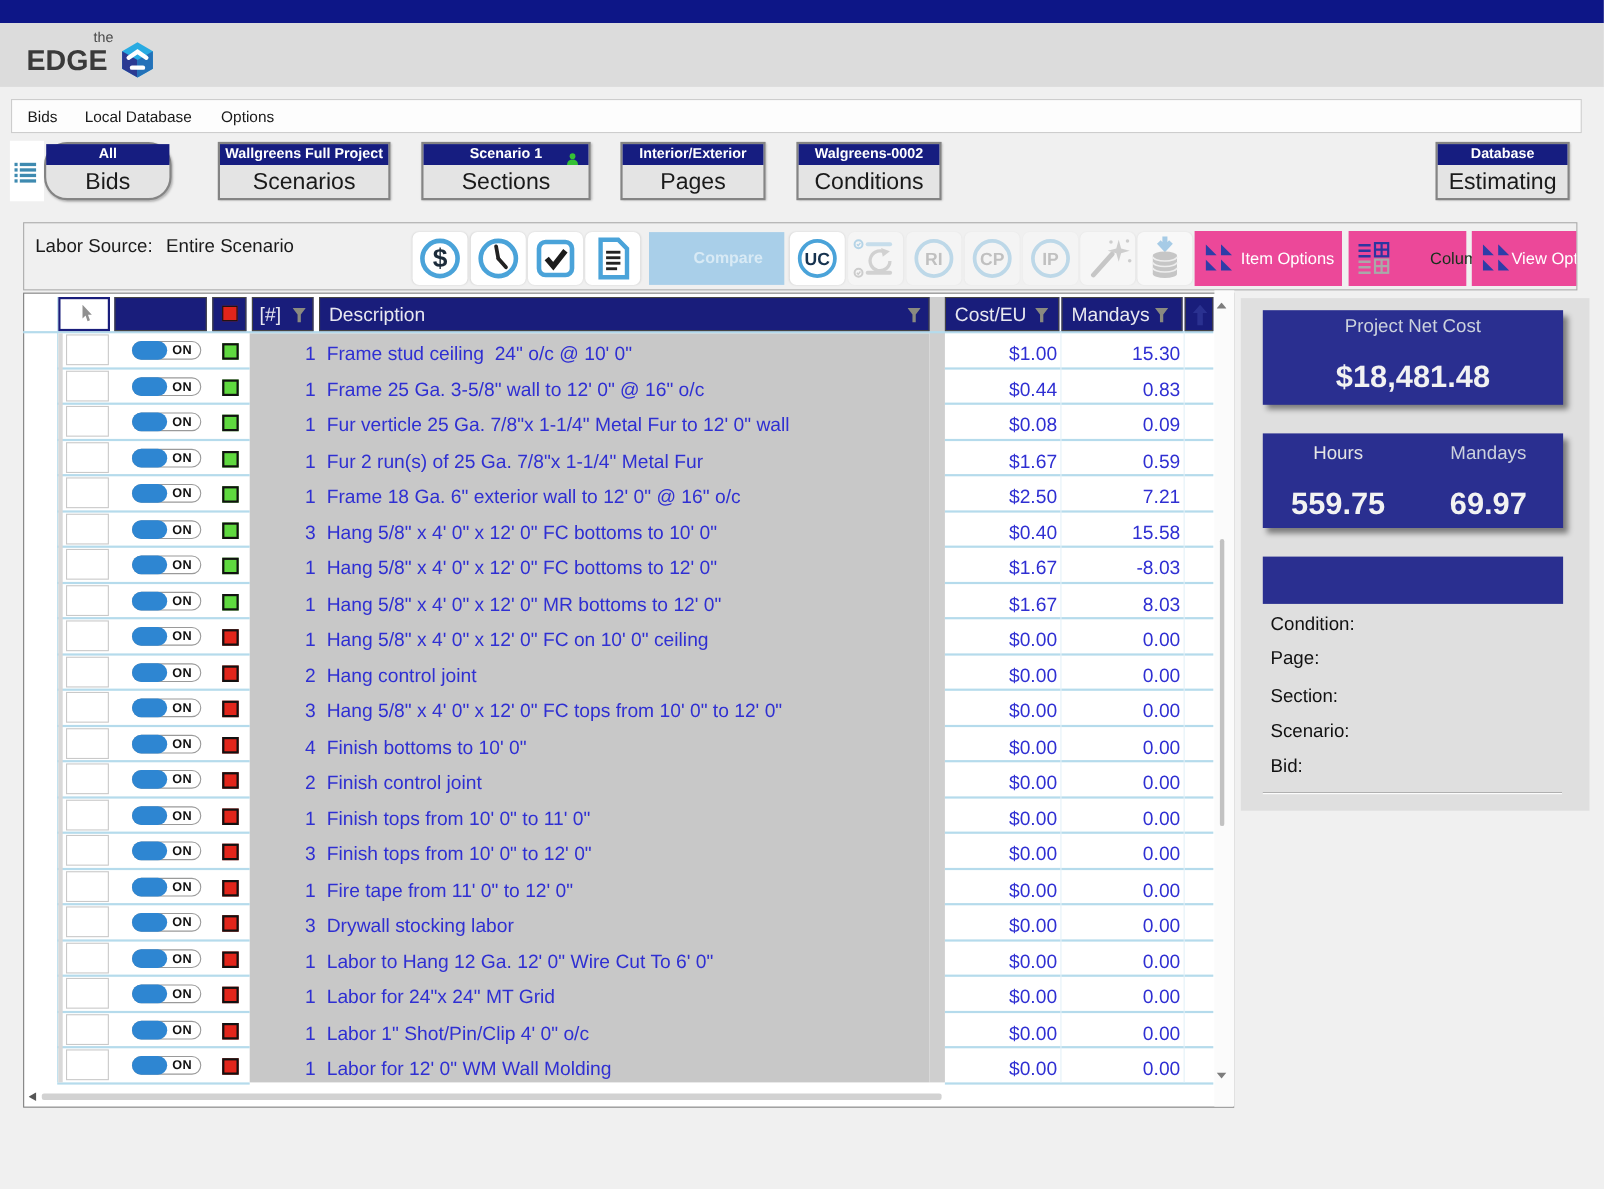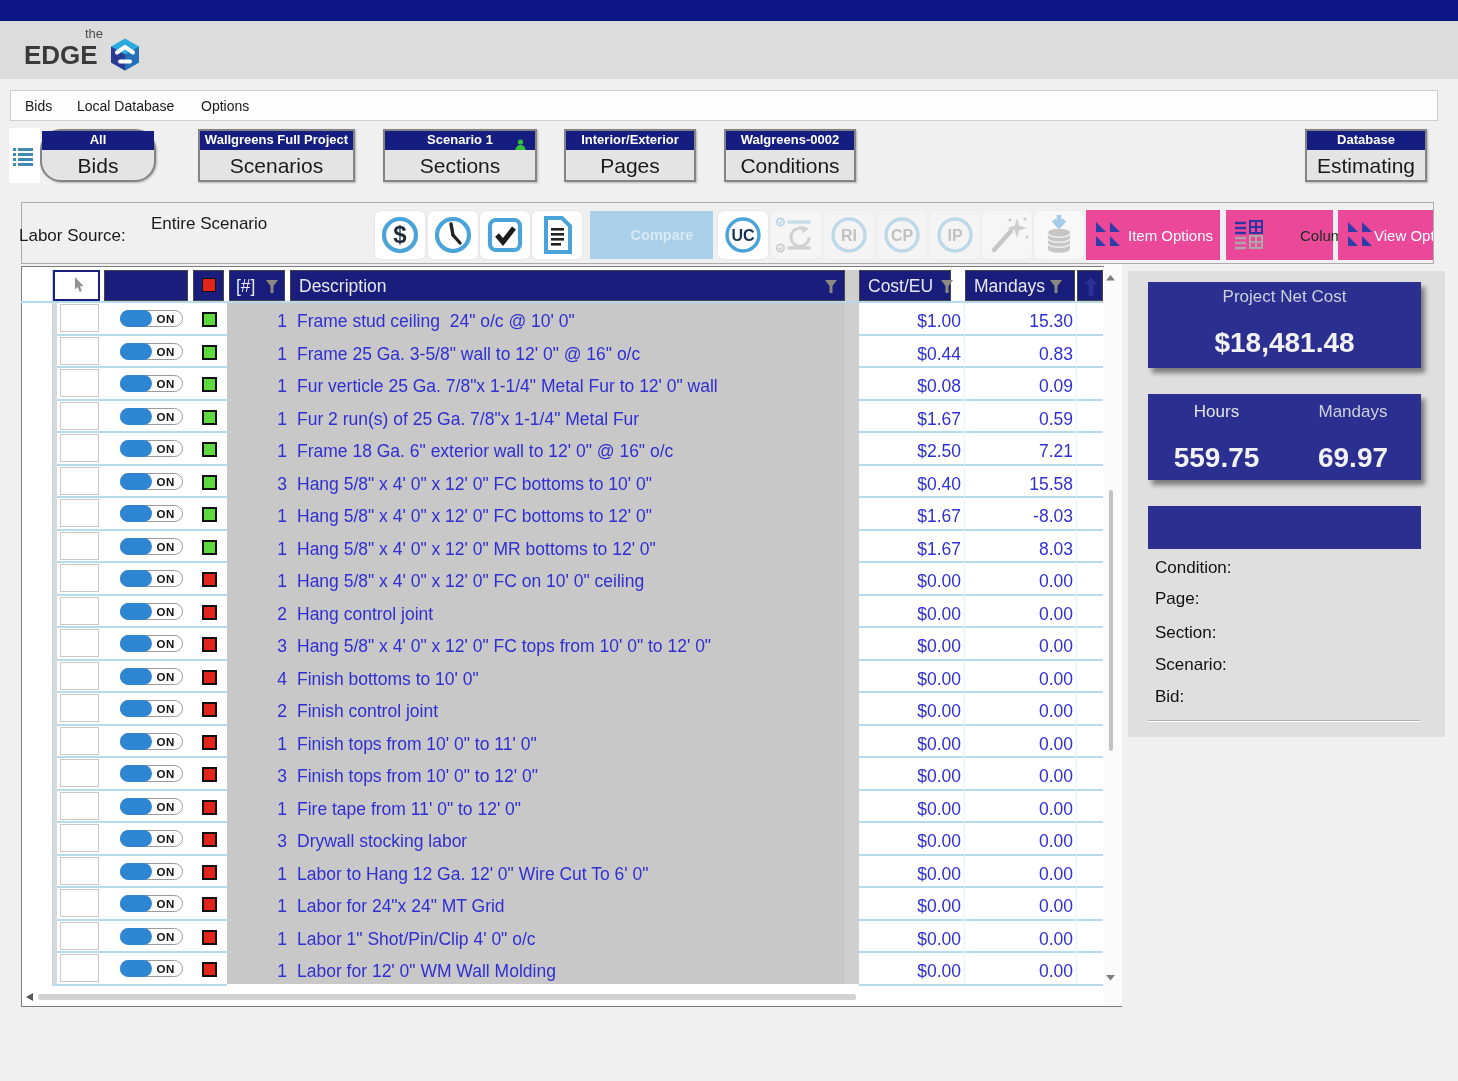--- a/index.html
+++ b/index.html
@@ -90,21 +90,21 @@
   </div>
 <div class="tab" style="left:724px;width:132px;">
     <div class="hd">Walgreens-0002</div>
     <div class="bd">Conditions</div>
   </div>
 <div class="tab" style="left:1305px;width:122px;">
     <div class="hd">Database</div>
     <div class="bd">Estimating</div>
   </div>
 <div id="toolbar"></div>
-<div class="abs" style="left:19px;top:214px;font-size:17px;color:#1a1a1a;margin-top:12px;">Labor Source:</div>
+<div class="abs" style="left:32px;top:214px;font-size:17px;color:#1a1a1a;">Labor Source:</div>
 <div class="abs" style="left:151px;top:214px;font-size:17px;color:#1a1a1a;">Entire Scenario</div>
 <div class="ibtn" style="left:375px">
   <svg width="50" height="48" viewBox="0 0 50 48">
       <circle cx="25" cy="24" r="16" fill="none" stroke="#4aa3d9" stroke-width="4.2"></circle>
       <text x="25" y="32" text-anchor="middle" font-size="24" font-weight="bold" fill="#1b2b3a" font-family="Liberation Sans">$</text>
     </svg>
 </div>
 <div class="ibtn" style="left:428px">
   <svg width="50" height="48" viewBox="0 0 50 48">
       <circle cx="25" cy="24" r="16" fill="none" stroke="#4aa3d9" stroke-width="4.2"></circle>
@@ -551,21 +551,21 @@
   <svg style="position:absolute;left:36px;top:9px" width="12" height="14" viewBox="0 0 12 14">
       <polygon points="0,0 12,0 7.5,6 7.5,13 4.5,13 4.5,6" fill="#8a8a80"></polygon>
     </svg>
 </div>
 <div class="hc" style="left:290px;width:555px;">
     <span class="htx" style="left:8px">Description</span>
   <svg style="position:absolute;left:534px;top:9px" width="12" height="14" viewBox="0 0 12 14">
       <polygon points="0,0 12,0 7.5,6 7.5,13 4.5,13 4.5,6" fill="#8a8a80"></polygon>
     </svg>
 </div>
-<div class="hc" style="left:859px;width:92px;">
+<div class="hc" style="left:859px;width:104px;">
     <span class="htx" style="left:8px">Cost/EU</span>
   <svg style="position:absolute;left:81px;top:9px" width="12" height="14" viewBox="0 0 12 14">
       <polygon points="0,0 12,0 7.5,6 7.5,13 4.5,13 4.5,6" fill="#8a8a80"></polygon>
     </svg>
 </div>
 <div class="hc" style="left:965px;width:110px;">
     <span class="htx" style="left:8px">Mandays</span>
   <svg style="position:absolute;left:84px;top:9px" width="12" height="14" viewBox="0 0 12 14">
       <polygon points="0,0 12,0 7.5,6 7.5,13 4.5,13 4.5,6" fill="#8a8a80"></polygon>
     </svg>

